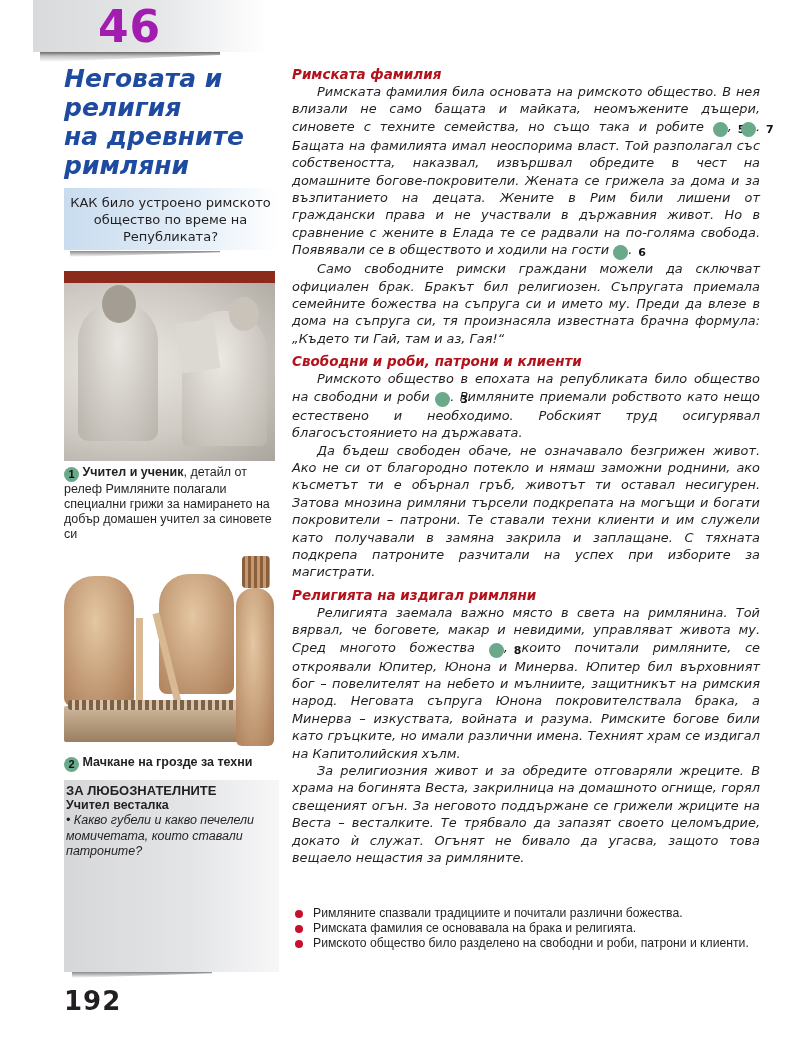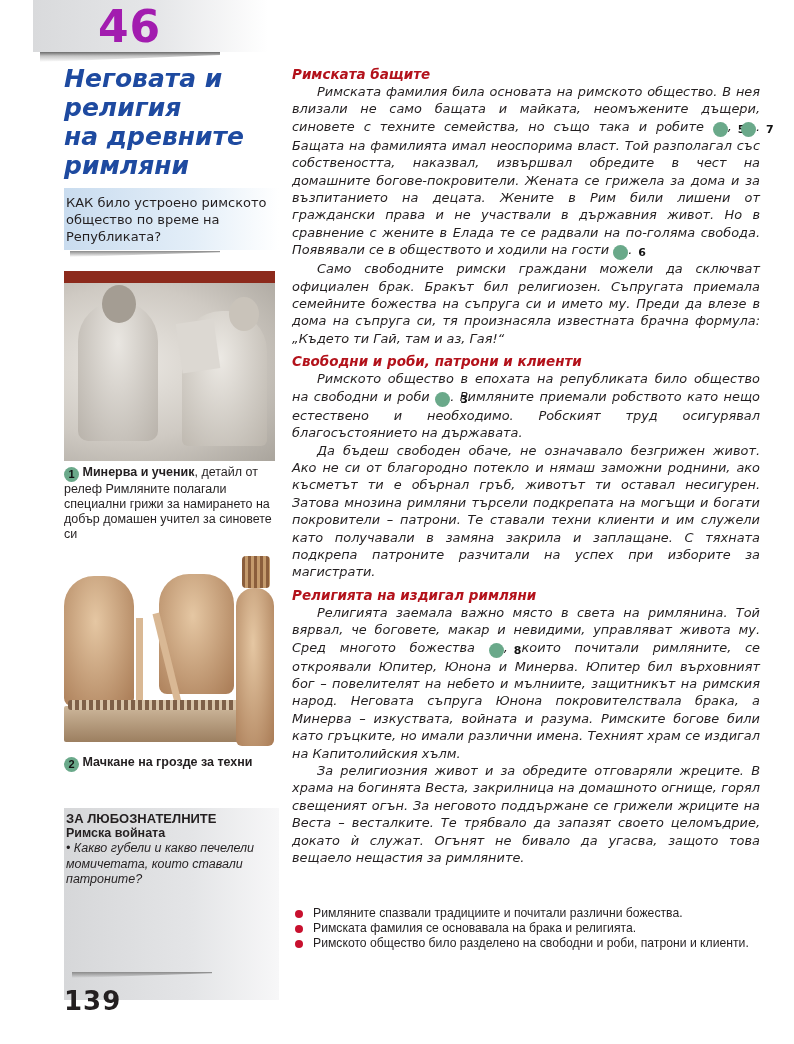--- a/index.html
+++ b/index.html
@@ -11,21 +11,21 @@
     background:linear-gradient(180deg,#6b6b6b 0%, rgba(160,160,160,0.6) 40%, rgba(255,255,255,0) 100%);
     clip-path:polygon(0 0,100% 0,100% 30%,0 100%); }
   .lesson-number { position:absolute; left:64px; top:2px; font-family:"DejaVu Sans", sans-serif; font-weight:bold;
     font-size:44px; color:#a21caf; letter-spacing:1px; line-height:50px;margin-left:34px; }
 
   .lesson-title { position:absolute; left:64px; top:64px; width:215px; font-family:"DejaVu Sans", sans-serif;
     font-weight:bold; font-style:italic; font-size:25px; line-height:29px; color:#1e4aa0; margin:0; }
 
   .key-question { position:absolute; left:64px; top:188px; width:215px; height:62px;
     background:linear-gradient(90deg,#c9dcef 0%,#e3eef8 60%,#ffffff 100%);
-    font-family:"DejaVu Sans", sans-serif; font-size:13px; line-height:17px; padding:6px 4px 0 2px; box-sizing:border-box; }
+    font-family:"DejaVu Sans", sans-serif; font-size:13px; line-height:17px; padding:6px 4px 0 2px; box-sizing:border-box;text-align:center; }
   .key-question-shadow { position:absolute; left:70px; top:251px; width:150px; height:6px;
     background:linear-gradient(180deg,#8a8a8a,rgba(255,255,255,0)); clip-path:polygon(0 0,100% 0,100% 20%,0 100%); }
 
   .figure { position:absolute; left:64px; width:211px; overflow:hidden; }
   .fig1 { top:271px; height:190px; background:#ccc8c2; }
   .fig1 .band { position:absolute; left:0; top:0; width:100%; height:18px; background:#8c2a1c; }
   .fig1 .relief { position:absolute; left:0; top:12px; width:100%; height:178px;
     background:radial-gradient(ellipse at 30% 45%,#ebe8e3 0%,#cfcac3 55%,#a9a49c 100%); }
   .fig1 .figure-a { position:absolute; left:14px; top:30px; width:80px; height:140px; border-radius:40px 40px 10px 10px;
     background:radial-gradient(ellipse at 50% 30%,#e9e6e1,#b8b2aa); }
@@ -52,21 +52,21 @@
   .fig2 .m2 { left:95px; top:26px; width:75px; height:120px; border-radius:30px 30px 8px 8px; }
   .fig2 .m3 { left:172px; top:40px; width:38px; height:158px; border-radius:18px 18px 6px 6px; }
   .fig2 .basket { position:absolute; left:178px; top:8px; width:28px; height:32px;
     background:repeating-linear-gradient(90deg,#8b5e3c 0 3px,#c49a6c 3px 6px); border-radius:4px; }
   .fig2 .stick { position:absolute; width:7px; background:#d9b894; }
   .fig2 .s1 { left:72px; top:70px; height:90px; }
   .fig2 .s2 { left:100px; top:64px; height:96px; transform:rotate(-14deg); }
 
   .sidebox { position:absolute; left:64px; top:780px; width:215px; height:192px;
     background:linear-gradient(90deg,#d6d7d9 0%,#e4e5e7 60%,#f7f7f8 100%);
-    font-family:"Liberation Sans", sans-serif; font-size:12.5px; line-height:15.2px; padding:3px 3px 8px 2px; box-sizing:border-box;margin-top:28px; }
+    font-family:"Liberation Sans", sans-serif; font-size:12.5px; line-height:15.2px; padding:3px 3px 8px 2px; box-sizing:border-box; }
   .sidebox-shadow { position:absolute; left:72px; top:972px; width:140px; height:6px;
     background:linear-gradient(180deg,#8a8a8a,rgba(255,255,255,0)); clip-path:polygon(0 0,100% 0,100% 20%,0 100%); }
   .sidebox .sb-heading { font-weight:bold; font-size:13px; }
   .sidebox .sb-sub { font-weight:bold; }
   .sidebox .sb-text { text-align:justify; }
   .sidebox .sb-question { font-style:italic; }
 
   .page-number { position:absolute; left:64px; top:986px; font-family:"DejaVu Sans", sans-serif; font-weight:bold;
     font-size:26px; color:#231f20; letter-spacing:1px; }
 
@@ -105,50 +105,50 @@
   <div class="relief"></div>
   <div class="figure-a"></div>
   <div class="head-a"></div>
   <div class="figure-b"></div>
   <div class="head-b"></div>
   <div class="scroll"></div>
 </div>
 
 <div class="caption caption1">
   <span class="badge">1</span>
-  <b>Минерва и ученик</b><span>, детайл от релеф Римляните полагали специални грижи за намирането на добър домашен учител за синовете си</span>
+  <b>Учител и ученик</b><span>, детайл от релеф Римляните полагали специални грижи за намирането на добър домашен учител за синовете си</span>
 </div>
 
 <div class="figure fig2">
   <div class="man m1"></div>
   <div class="man m2"></div>
   <div class="stick s1"></div>
   <div class="stick s2"></div>
   <div class="base"></div>
   <div class="grapes"></div>
   <div class="man m3"></div>
   <div class="basket"></div>
 </div>
 
 <div class="caption caption2">
   <span class="badge">2</span>
   <b>Мачкане на грозде за техни</b>
 </div>
 
 <div class="sidebox">
   <div class="sb-heading">ЗА ЛЮБОЗНАТЕЛНИТЕ</div>
-  <div class="sb-sub">Римска войната</div>
+  <div class="sb-sub">Учител весталка</div>
   <div class="sb-question">• Какво губели и какво печелели момичетата, които ставали патроните?</div>
 </div>
 <div class="sidebox-shadow"></div>
 
-<div class="page-number">139</div>
+<div class="page-number">192</div>
 
 <div class="main" id="main-text">
-    <h2 class="sec-title">Римската бащите</h2>
+    <h2 class="sec-title">Римската фамилия</h2>
     <p class="para">Римската фамилия била основата на римското общество. В нея влизали не само бащата и майката, неомъжените дъщери, синовете с техните семейства, но също така и робите <span class="ref">5</span>, <span class="ref">7</span>. Бащата на фамилията имал неоспорима власт. Той разполагал със собствеността, наказвал, извършвал обредите в чест на домашните богове-покровители. Жената се грижела за дома и за възпитанието на децата. Жените в Рим били лишени от граждански права и не участвали в държавния живот. Но в сравнение с жените в Елада те се радвали на по-голяма свобода. Появявали се в обществото и ходили на гости <span class="ref">6</span>.</p>
     <p class="para">Само свободните римски граждани можели да сключват официален брак. Бракът бил религиозен. Съпругата приемала семейните божества на съпруга си и името му. Преди да влезе в дома на съпруга си, тя произнасяла известната брачна формула: „Където ти Гай, там и аз, Гая!“</p>
     <div class="sec-gap"></div>
     <h2 class="sec-title">Свободни и роби, патрони и клиенти</h2>
     <p class="para">Римското общество в епохата на републиката било общество на свободни и роби <span class="ref">3</span>. Римляните приемали робството като нещо естествено и необходимо. Робският труд осигурявал благосъстоянието на държавата.</p>
     <p class="para">Да бъдеш свободен обаче, не означавало безгрижен живот. Ако не си от благородно потекло и нямаш заможни роднини, ако късметът ти е обърнал гръб, животът ти оставал несигурен. Затова мнозина римляни търсели подкрепата на могъщи и богати покровители – патрони. Те ставали техни клиенти и им служели като получавали в замяна закрила и заплащане. С тяхната подкрепа патроните разчитали на успех при изборите за магистрати.</p>
     <div class="sec-gap"></div>
     <h2 class="sec-title">Религията на издигал римляни</h2>
     <p class="para">Религията заемала важно място в света на римлянина. Той вярвал, че боговете, макар и невидими, управляват живота му. Сред многото божества <span class="ref">8</span>, които почитали римляните, се откроявали Юпитер, Юнона и Минерва. Юпитер бил върховният бог – повелителят на небето и мълниите, защитникът на римския народ. Неговата съпруга Юнона покровителствала брака, а Минерва – изкуствата, войната и разума. Римските богове били като гръцките, но имали различни имена. Техният храм се издигал на Капитолийския хълм.</p>
     <p class="para">За религиозния живот и за обредите отговаряли жреците. В храма на богинята Веста, закрилница на домашното огнище, горял свещеният огън. За неговото поддържане се грижели жриците на Веста – весталките. Те трябвало да запазят своето целомъдрие, докато ѝ служат. Огънят не бивало да угасва, защото това вещаело нещастия за римляните.</p>

